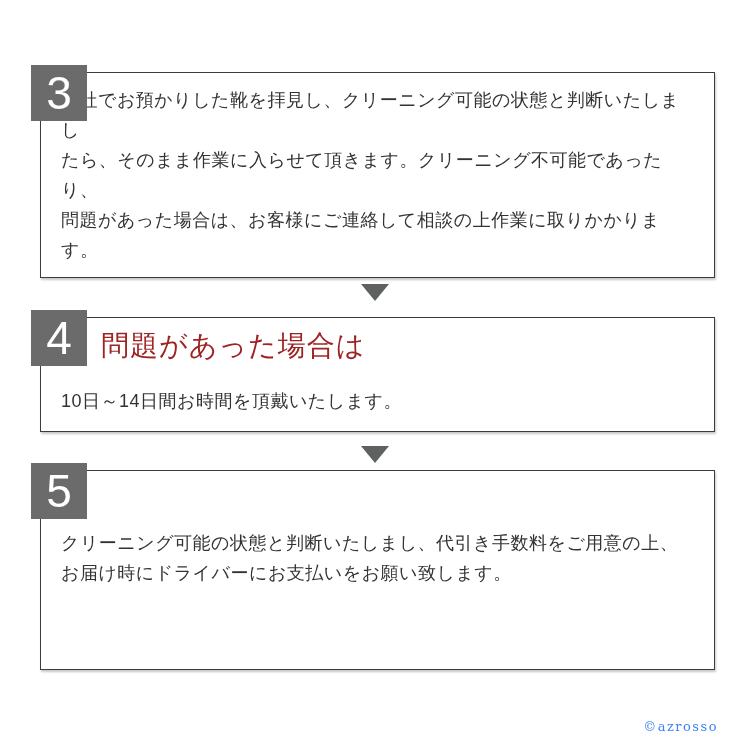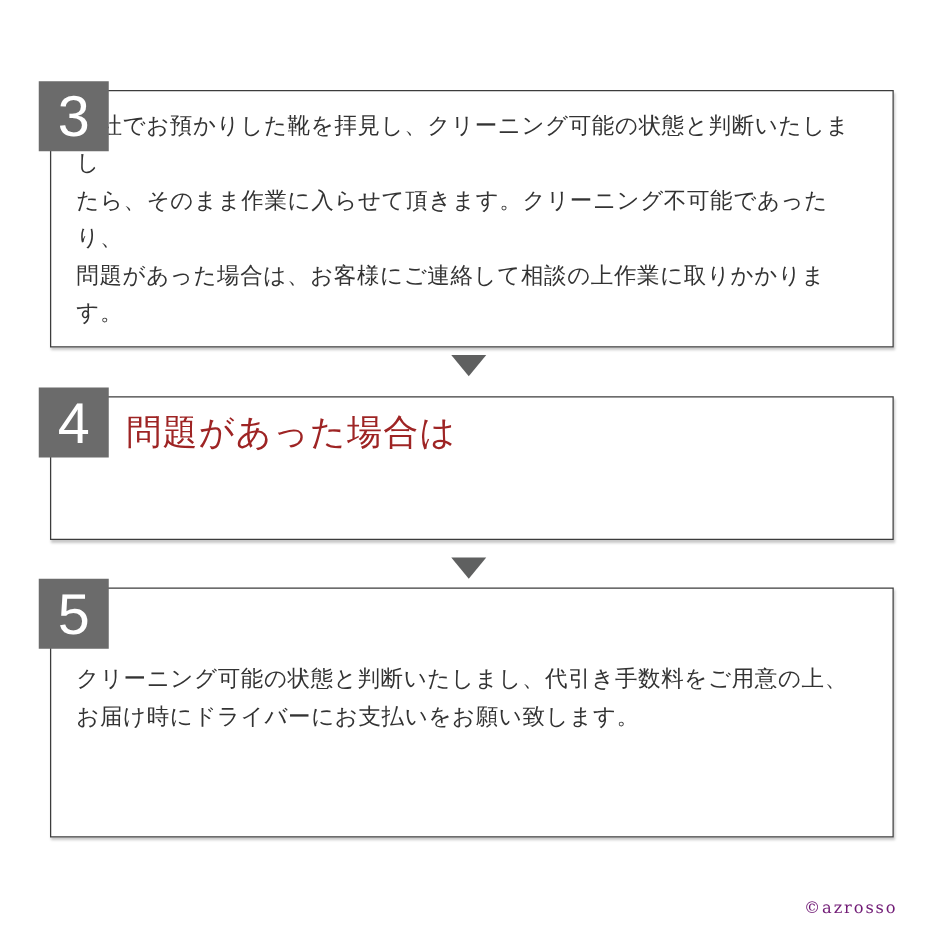--- a/index.html
+++ b/index.html
@@ -73,41 +73,42 @@
   .arrow-1 { top: 284px; }
   .arrow-2 { top: 446px; }
 
   .watermark {
     position: absolute;
     right: 32px;
     bottom: 16px;
     font-family: "DejaVu Serif", "Liberation Serif", serif;
     font-size: 13px;
     letter-spacing: 1.5px;
-    color: #701a75;
+    color: #3b82f6;
     margin-left: 21px;
   }
 </style>
 </head>
 <body>
 
 <div class="page">
 
   <section class="step-card step-a">
     <div class="badge">3</div>
     <p class="body">弊社でお預かりした靴を拝見し、クリーニング可能の状態と判断いたしまし
 たら、そのまま作業に入らせて頂きます。クリーニング不可能であったり、
 問題があった場合は、お客様にご連絡して相談の上作業に取りかかります。</p>
   </section>
 
   <div class="arrow arrow-1"></div>
 
   <section class="step-card step-b">
     <div class="badge">4</div>
     <h2 class="title">問題があった場合は</h2>
+    <p class="body">10日～14日間お時間を頂戴いたします。</p>
   </section>
 
   <div class="arrow arrow-2"></div>
 
   <section class="step-card step-c">
     <div class="badge">5</div>
     <p class="body">クリーニング可能の状態と判断いたしまし、代引き手数料をご用意の上、
 お届け時にドライバーにお支払いをお願い致します。</p>
   </section>
 

